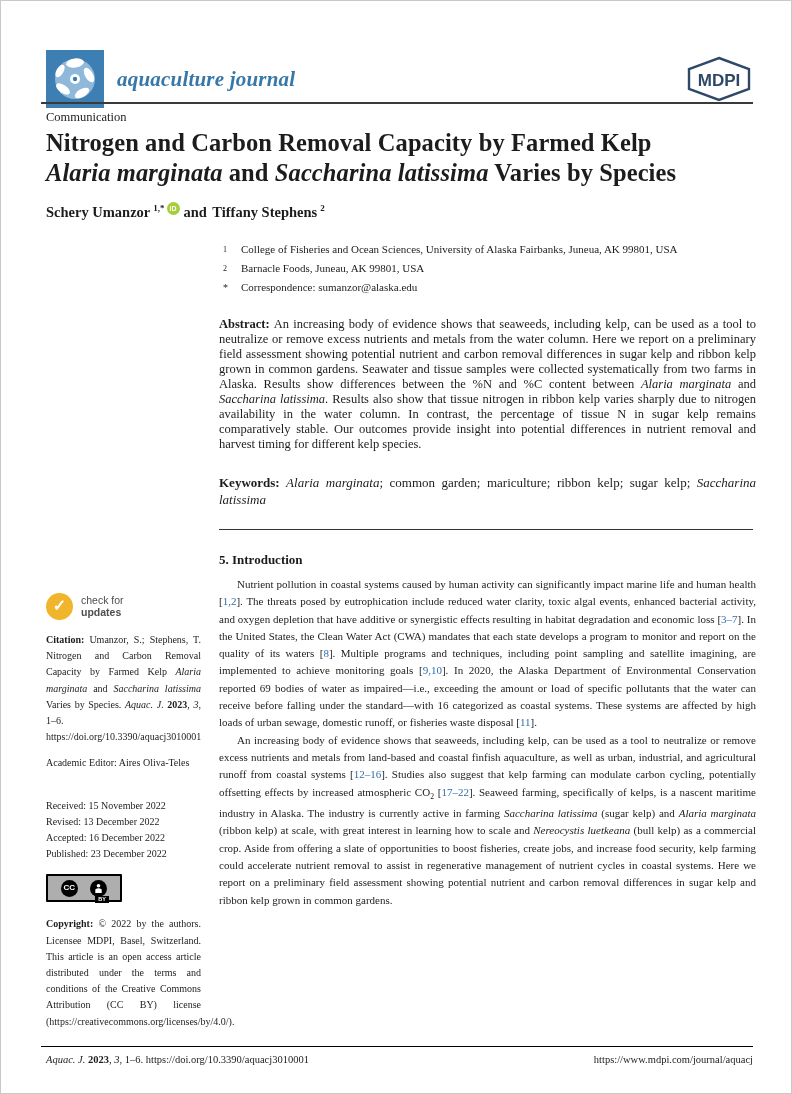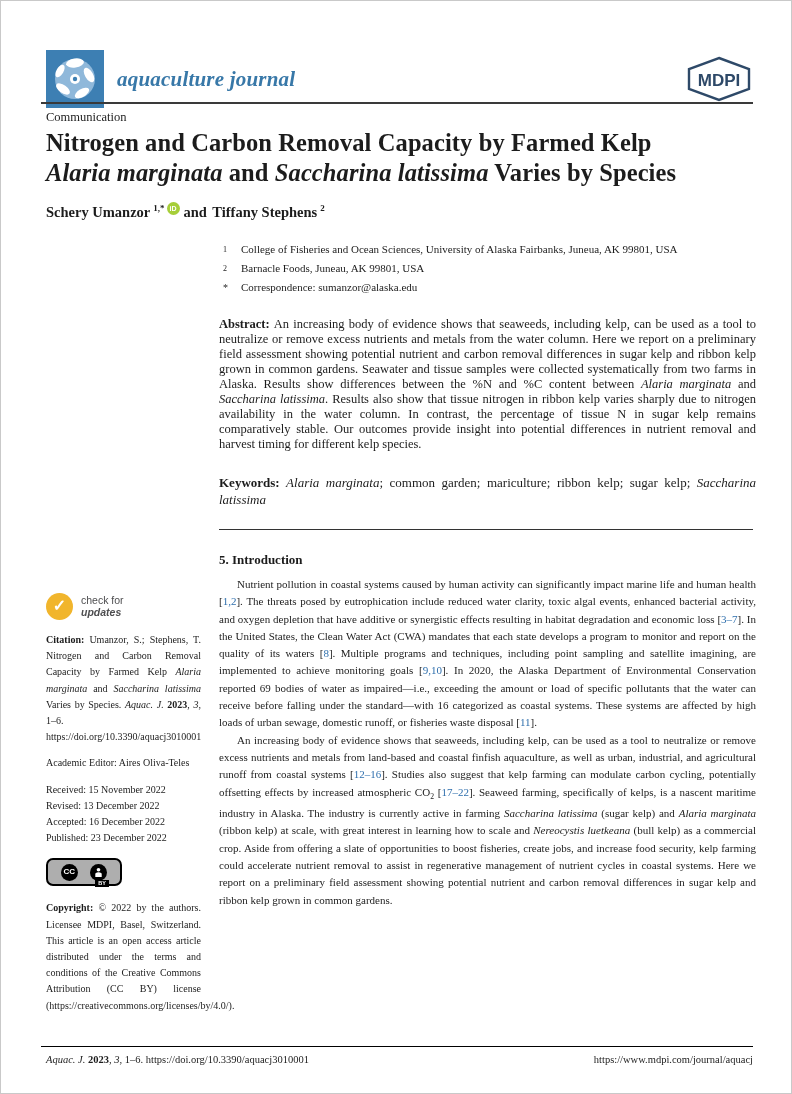--- a/index.html
+++ b/index.html
@@ -48,25 +48,25 @@
   .intro{position:absolute;top:551px;left:218px;width:537px;}
   .intro h2{font-size:13px;margin:0 0 8px 0;}
   .intro p{font-size:11px;line-height:17.3px;text-align:justify;text-indent:18px;margin:0;}
   
   .sidebar{position:absolute;top:592px;left:45px;width:155px;font-size:10px;line-height:16.2px;}
   .check-badge{display:flex;align-items:center;gap:8px;margin-bottom:12px;cursor:pointer;}
   .check-circle{width:27px;height:27px;border-radius:50%;background:#f1b52c;color:#fff;display:flex;
                 align-items:center;justify-content:center;font-size:16px;font-weight:bold;flex:0 0 auto;
                 font-family:"Liberation Sans",sans-serif;}
   .check-text{font-family:"Liberation Sans",sans-serif;font-size:10.5px;line-height:11.5px;color:#4e4e50;}
-  .check-text .bold{font-weight:bold;font-style:italic;}
+  .check-text .bold{font-weight:bold;}
   .citation-block{text-align:justify;margin-bottom:10px;}
-  .editor-block{margin-bottom:10px;}
+  .editor-block{margin-bottom:26px;}
   .dates-block{margin-bottom:12px;}
-  .cc-badge{position:relative;width:72px;height:24px;background:#aeaeae;border:2px solid #000;border-radius:7px;
+  .cc-badge{position:relative;width:72px;height:24px;background:#aeaeae;border:2px solid #000;border-radius:1px;
             display:flex;align-items:center;justify-content:space-evenly;margin-bottom:14px;text-align:center;}
   .cc-circle{width:17px;height:17px;border-radius:50%;background:#000;color:#fff;display:flex;align-items:center;
              justify-content:center;font-family:"Liberation Sans",sans-serif;font-size:8px;font-weight:bold;}
   .cc-by-strip{position:absolute;right:11px;bottom:-3px;background:#000;color:#fff;font-family:"Liberation Sans",sans-serif;
                font-size:5.5px;font-weight:bold;padding:0 3px;line-height:7px;}
   .copyright-block{text-align:justify;}
   
   .footer-rule{position:absolute;top:1045px;left:40px;width:712px;border-top:1px solid #000;}
   .footer{position:absolute;top:1053px;left:45px;width:707px;display:flex;justify-content:space-between;font-size:10.5px;}
   

